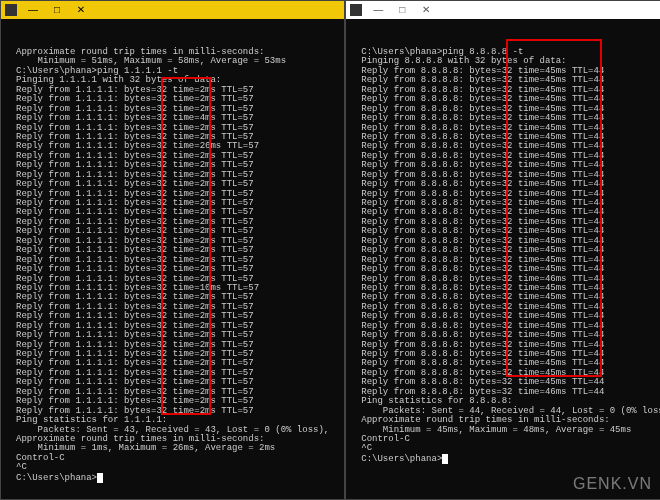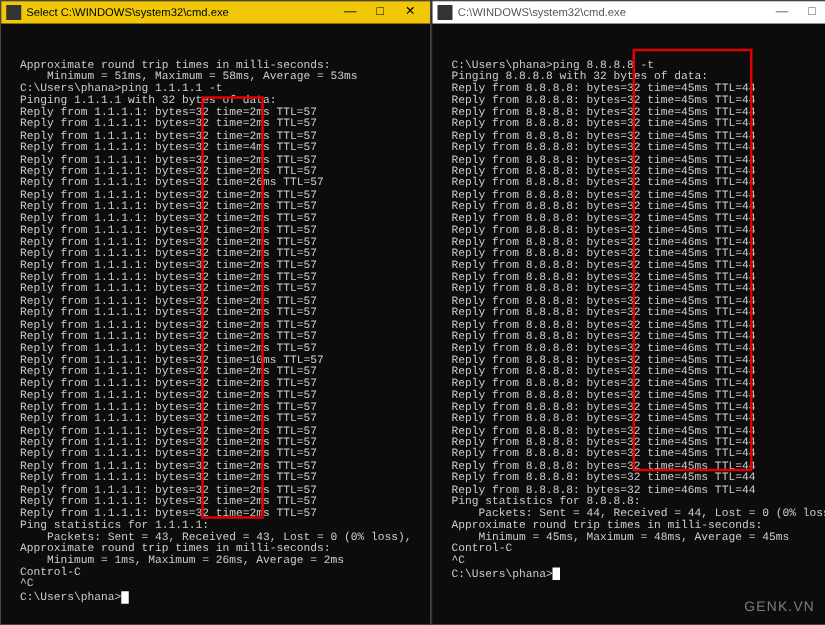--- a/index.html
+++ b/index.html
@@ -71,47 +71,45 @@
     height: 10px;
     background: #fff;
     vertical-align: middle;
   }
   .watermark {
     position: absolute;
     right: 8px;
     bottom: 8px;
     color: rgba(255,255,255,0.45);
     font-family: sans-serif;
-    font-size: 11px;
+    font-size: 16px;
     letter-spacing: 1px;
     pointer-events: none;
   }
 </style>
 </head>
 <body>
 
 <div class="window">
   <div class="titlebar active">
     <span class="icon"></span>
-    <span class="title-text">Select C:\WINDOWS\system32\cmd.exe</span>
     <div class="winbtns">
       <div class="winbtn">—</div>
       <div class="winbtn">□</div>
       <div class="winbtn">✕</div>
     </div>
   </div>
   <div class="terminal" id="term-left">
     <div class="redbox" id="redbox-left" style="top: 58px; left: 160px; width: 50px; height: 338px;"></div>
   <div class="line">Approximate round trip times in milli-seconds:</div><div class="line">    Minimum = 51ms, Maximum = 58ms, Average = 53ms</div><div class="line"></div><div class="line">C:\Users\phana&gt;ping 1.1.1.1 -t</div><div class="line"></div><div class="line">Pinging 1.1.1.1 with 32 bytes of data:</div><div class="line">Reply from 1.1.1.1: bytes=32 time=2ms TTL=57</div><div class="line">Reply from 1.1.1.1: bytes=32 time=2ms TTL=57</div><div class="line">Reply from 1.1.1.1: bytes=32 time=2ms TTL=57</div><div class="line">Reply from 1.1.1.1: bytes=32 time=4ms TTL=57</div><div class="line">Reply from 1.1.1.1: bytes=32 time=2ms TTL=57</div><div class="line">Reply from 1.1.1.1: bytes=32 time=2ms TTL=57</div><div class="line">Reply from 1.1.1.1: bytes=32 time=26ms TTL=57</div><div class="line">Reply from 1.1.1.1: bytes=32 time=2ms TTL=57</div><div class="line">Reply from 1.1.1.1: bytes=32 time=2ms TTL=57</div><div class="line">Reply from 1.1.1.1: bytes=32 time=2ms TTL=57</div><div class="line">Reply from 1.1.1.1: bytes=32 time=2ms TTL=57</div><div class="line">Reply from 1.1.1.1: bytes=32 time=2ms TTL=57</div><div class="line">Reply from 1.1.1.1: bytes=32 time=2ms TTL=57</div><div class="line">Reply from 1.1.1.1: bytes=32 time=2ms TTL=57</div><div class="line">Reply from 1.1.1.1: bytes=32 time=2ms TTL=57</div><div class="line">Reply from 1.1.1.1: bytes=32 time=2ms TTL=57</div><div class="line">Reply from 1.1.1.1: bytes=32 time=2ms TTL=57</div><div class="line">Reply from 1.1.1.1: bytes=32 time=2ms TTL=57</div><div class="line">Reply from 1.1.1.1: bytes=32 time=2ms TTL=57</div><div class="line">Reply from 1.1.1.1: bytes=32 time=2ms TTL=57</div><div class="line">Reply from 1.1.1.1: bytes=32 time=2ms TTL=57</div><div class="line">Reply from 1.1.1.1: bytes=32 time=10ms TTL=57</div><div class="line">Reply from 1.1.1.1: bytes=32 time=2ms TTL=57</div><div class="line">Reply from 1.1.1.1: bytes=32 time=2ms TTL=57</div><div class="line">Reply from 1.1.1.1: bytes=32 time=2ms TTL=57</div><div class="line">Reply from 1.1.1.1: bytes=32 time=2ms TTL=57</div><div class="line">Reply from 1.1.1.1: bytes=32 time=2ms TTL=57</div><div class="line">Reply from 1.1.1.1: bytes=32 time=2ms TTL=57</div><div class="line">Reply from 1.1.1.1: bytes=32 time=2ms TTL=57</div><div class="line">Reply from 1.1.1.1: bytes=32 time=2ms TTL=57</div><div class="line">Reply from 1.1.1.1: bytes=32 time=2ms TTL=57</div><div class="line">Reply from 1.1.1.1: bytes=32 time=2ms TTL=57</div><div class="line">Reply from 1.1.1.1: bytes=32 time=2ms TTL=57</div><div class="line">Reply from 1.1.1.1: bytes=32 time=2ms TTL=57</div><div class="line">Reply from 1.1.1.1: bytes=32 time=2ms TTL=57</div><div class="line"></div><div class="line">Ping statistics for 1.1.1.1:</div><div class="line">    Packets: Sent = 43, Received = 43, Lost = 0 (0% loss),</div><div class="line">Approximate round trip times in milli-seconds:</div><div class="line">    Minimum = 1ms, Maximum = 26ms, Average = 2ms</div><div class="line">Control-C</div><div class="line">^C</div><div class="line"><span>C:\Users\phana&gt;</span><span class="cursor"></span></div></div>
 </div>
 
 <div class="window">
   <div class="titlebar inactive">
     <span class="icon"></span>
-    <span class="title-text">C:\WINDOWS\system32\cmd.exe</span>
     <div class="winbtns">
       <div class="winbtn">—</div>
       <div class="winbtn">□</div>
       <div class="winbtn">✕</div>
     </div>
   </div>
   <div class="terminal" id="term-right">
     <div class="redbox" id="redbox-right" style="top: 20px; left: 160px; width: 96px; height: 338px;"></div>
   <div class="line">C:\Users\phana&gt;ping 8.8.8.8 -t</div><div class="line"></div><div class="line">Pinging 8.8.8.8 with 32 bytes of data:</div><div class="line">Reply from 8.8.8.8: bytes=32 time=45ms TTL=44</div><div class="line">Reply from 8.8.8.8: bytes=32 time=45ms TTL=44</div><div class="line">Reply from 8.8.8.8: bytes=32 time=45ms TTL=44</div><div class="line">Reply from 8.8.8.8: bytes=32 time=45ms TTL=44</div><div class="line">Reply from 8.8.8.8: bytes=32 time=45ms TTL=44</div><div class="line">Reply from 8.8.8.8: bytes=32 time=45ms TTL=44</div><div class="line">Reply from 8.8.8.8: bytes=32 time=45ms TTL=44</div><div class="line">Reply from 8.8.8.8: bytes=32 time=45ms TTL=44</div><div class="line">Reply from 8.8.8.8: bytes=32 time=45ms TTL=44</div><div class="line">Reply from 8.8.8.8: bytes=32 time=45ms TTL=44</div><div class="line">Reply from 8.8.8.8: bytes=32 time=45ms TTL=44</div><div class="line">Reply from 8.8.8.8: bytes=32 time=45ms TTL=44</div><div class="line">Reply from 8.8.8.8: bytes=32 time=45ms TTL=44</div><div class="line">Reply from 8.8.8.8: bytes=32 time=46ms TTL=44</div><div class="line">Reply from 8.8.8.8: bytes=32 time=45ms TTL=44</div><div class="line">Reply from 8.8.8.8: bytes=32 time=45ms TTL=44</div><div class="line">Reply from 8.8.8.8: bytes=32 time=45ms TTL=44</div><div class="line">Reply from 8.8.8.8: bytes=32 time=45ms TTL=44</div><div class="line">Reply from 8.8.8.8: bytes=32 time=45ms TTL=44</div><div class="line">Reply from 8.8.8.8: bytes=32 time=45ms TTL=44</div><div class="line">Reply from 8.8.8.8: bytes=32 time=45ms TTL=44</div><div class="line">Reply from 8.8.8.8: bytes=32 time=45ms TTL=44</div><div class="line">Reply from 8.8.8.8: bytes=32 time=46ms TTL=44</div><div class="line">Reply from 8.8.8.8: bytes=32 time=45ms TTL=44</div><div class="line">Reply from 8.8.8.8: bytes=32 time=45ms TTL=44</div><div class="line">Reply from 8.8.8.8: bytes=32 time=45ms TTL=44</div><div class="line">Reply from 8.8.8.8: bytes=32 time=45ms TTL=44</div><div class="line">Reply from 8.8.8.8: bytes=32 time=45ms TTL=44</div><div class="line">Reply from 8.8.8.8: bytes=32 time=45ms TTL=44</div><div class="line">Reply from 8.8.8.8: bytes=32 time=45ms TTL=44</div><div class="line">Reply from 8.8.8.8: bytes=32 time=45ms TTL=44</div><div class="line">Reply from 8.8.8.8: bytes=32 time=45ms TTL=44</div><div class="line">Reply from 8.8.8.8: bytes=32 time=45ms TTL=44</div><div class="line">Reply from 8.8.8.8: bytes=32 time=45ms TTL=44</div><div class="line">Reply from 8.8.8.8: bytes=32 time=46ms TTL=44</div><div class="line"></div><div class="line">Ping statistics for 8.8.8.8:</div><div class="line">    Packets: Sent = 44, Received = 44, Lost = 0 (0% loss),</div><div class="line">Approximate round trip times in milli-seconds:</div><div class="line">    Minimum = 45ms, Maximum = 48ms, Average = 45ms</div><div class="line">Control-C</div><div class="line">^C</div><div class="line"><span>C:\Users\phana&gt;</span><span class="cursor"></span></div></div>
 </div>

